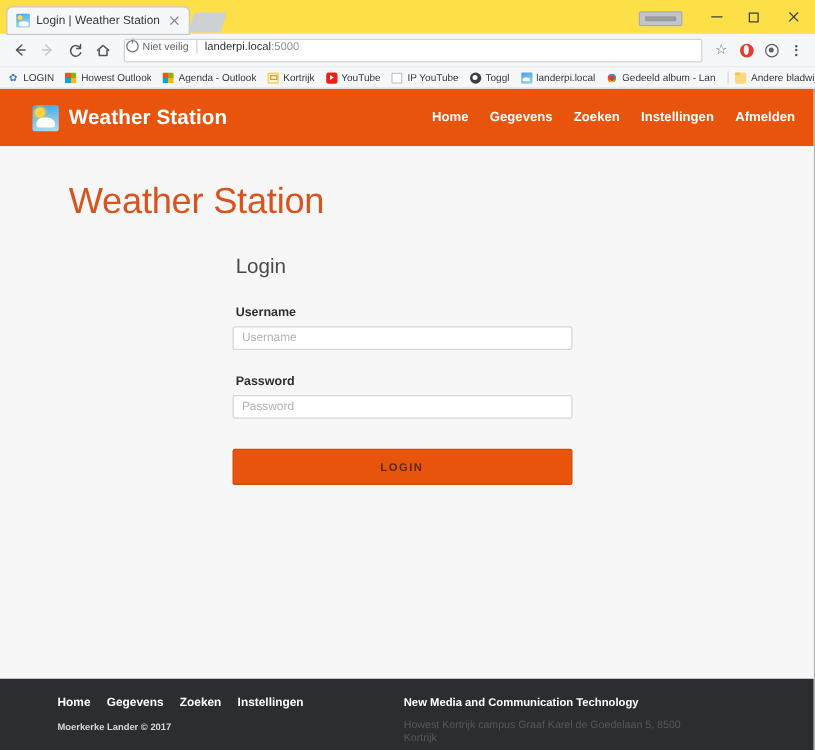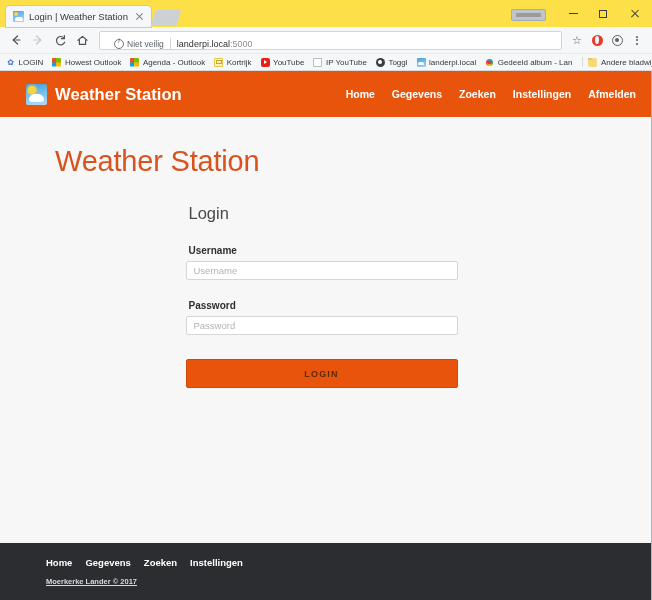--- a/index.html
+++ b/index.html
@@ -201,22 +201,22 @@
   .nav-btn svg { display: block; }
 
   .omnibox {
     flex: 1;
     height: 17px;
     margin: 0 5px 0 6px;
     background: #ffffff;
     border: 1px solid #d2d5d8;
     border-radius: 2px;
     display: flex;
-    align-items: flex-end;
-    padding: 0 14px;
+    align-items: flex-start;
+    padding: 0 1px;
     min-width: 0;
   }
   .secbadge {
     display: flex;
     align-items: center;
     flex: 0 0 auto;
     color: #5f6468;
     font-size: 8.5px;
     white-space: nowrap;
   }
@@ -611,21 +611,20 @@
     font-size: 9.5px;
     font-weight: bold;
     text-decoration: none;
     white-space: nowrap;
   }
   .footer-copy {
     color: #d7d8d9;
     font-size: 7.5px;
     font-weight: bold;
     white-space: nowrap;
-    text-decoration: underline;
   }
   .footer-right {
     margin-left: auto;
     padding-right: 52px;
     max-width: 250px;
   }
   .footer-org {
     color: #ffffff;
     font-size: 9px;
     font-weight: bold;
@@ -795,17 +794,21 @@
       <div class="footer-inner">
         <div class="footer-left">
           <div class="footer-links">
             <a href="#">Home</a>
             <a href="#">Gegevens</a>
             <a href="#">Zoeken</a>
             <a href="#">Instellingen</a>
           </div>
           <div class="footer-copy">Moerkerke Lander © 2017</div>
         </div>
+        <div class="footer-right">
+          <div class="footer-org">New Media and Communication Technology</div>
+          <div class="footer-addr">Howest Kortrijk campus Graaf Karel de Goedelaan 5, 8500 Kortrijk</div>
+        </div>
       </div>
     </div>
 
   </div>
 </div>
 
 </body></html>

